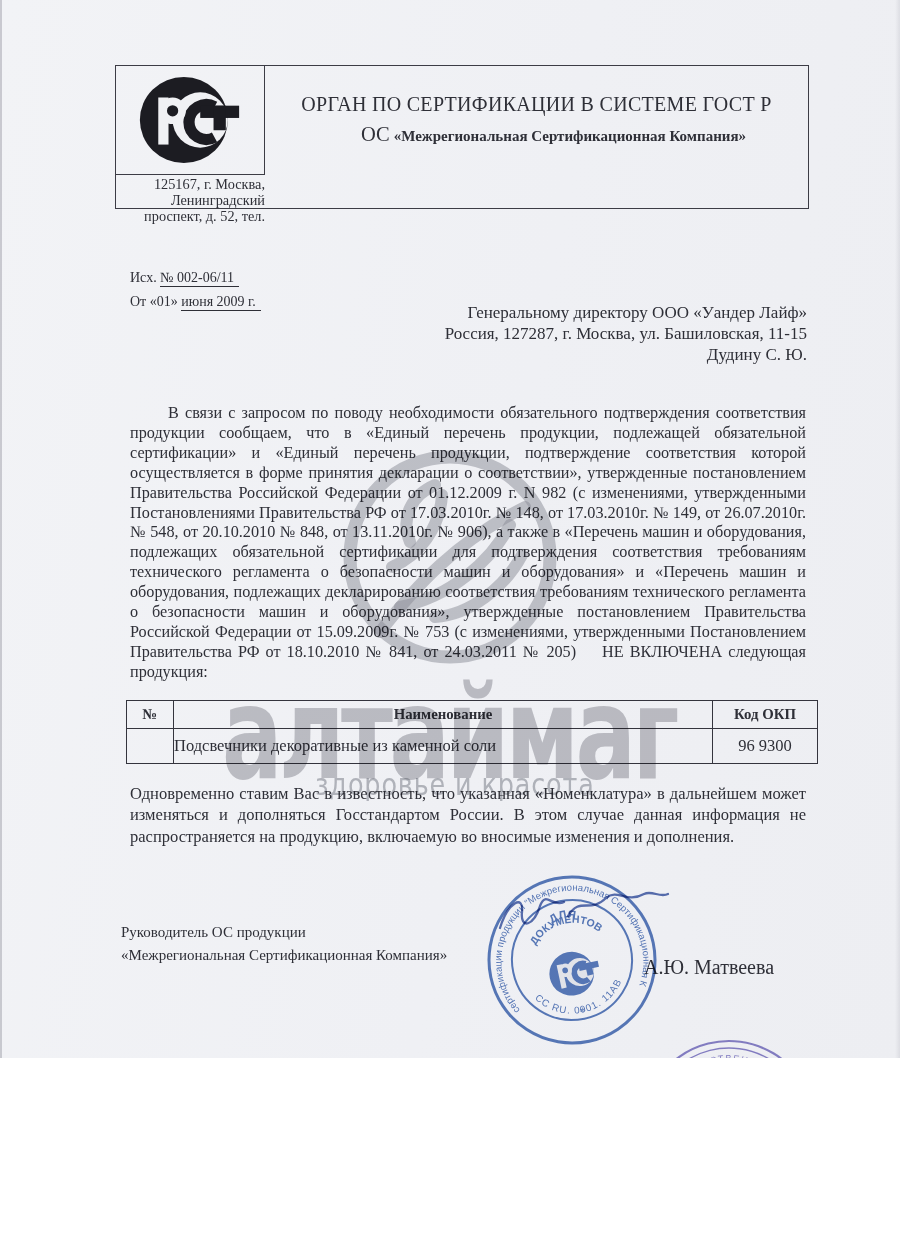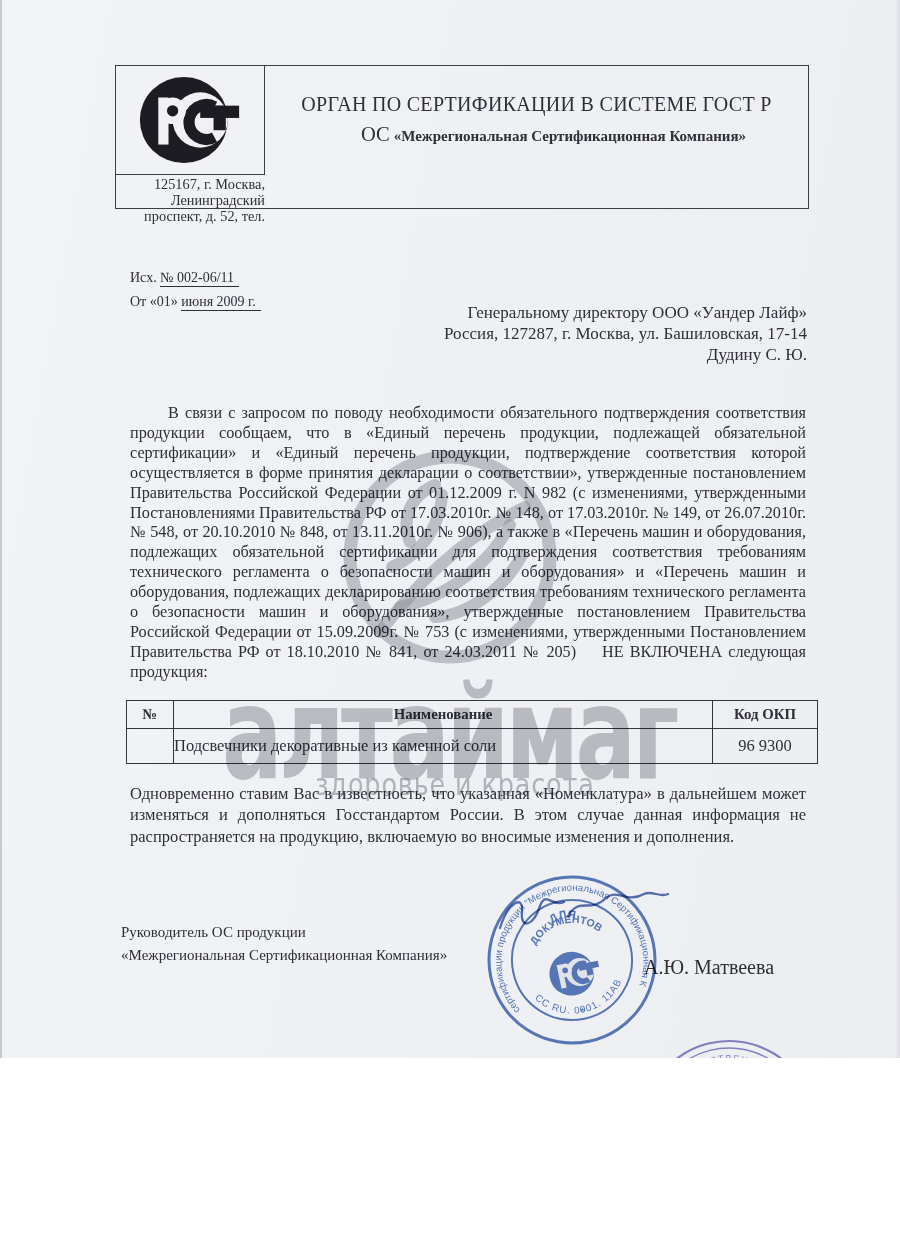--- a/index.html
+++ b/index.html
@@ -126,21 +126,21 @@
       <span class="uline">№ 002-06/11</span>
     </div>
     <div>
       <span>От «01»</span>
       <span class="uline">июня 2009 г.</span>
     </div>
   </div>
 
   <div class="addressee">
     <div>Генеральному директору ООО «Уандер Лайф»</div>
-    <div>Россия, 127287, г. Москва, ул. Башиловская, 17-14</div>
+    <div>Россия, 127287, г. Москва, ул. Башиловская, 11-15</div>
     <div>Дудину С. Ю.</div>
   </div>
 
   <div class="p1">
     <span>В связи с запросом по поводу необходимости обязательного подтверждения соответствия продукции сообщаем, что в «Единый перечень продукции, подлежащей обязательной сертификации» и «Единый перечень продукции, подтверждение соответствия которой осуществляется в форме принятия декларации о соответствии», утвержденные постановлением Правительства Российской Федерации от 01.12.2009 г. N 982 (с изменениями, утвержденными Постановлениями Правительства РФ от 17.03.2010г. № 148, от 17.03.2010г. № 149, от 26.07.2010г. № 548, от 20.10.2010 № 848, от 13.11.2010г. № 906), а также в «Перечень машин и оборудования, подлежащих обязательной сертификации для подтверждения соответствия требованиям технического регламента о безопасности машин и оборудования» и «Перечень машин и оборудования, подлежащих декларированию соответствия требованиям технического регламента о безопасности машин и оборудования», утвержденные постановлением Правительства Российской Федерации от 15.09.2009г. № 753 (с изменениями, утвержденными Постановлением Правительства РФ от 18.10.2010 № 841, от 24.03.2011 № 205)</span><span class="gap">НЕ ВКЛЮЧЕНА</span>
     <span>следующая продукция:</span>
   </div>
 
   <table class="okp">
     <colgroup>

